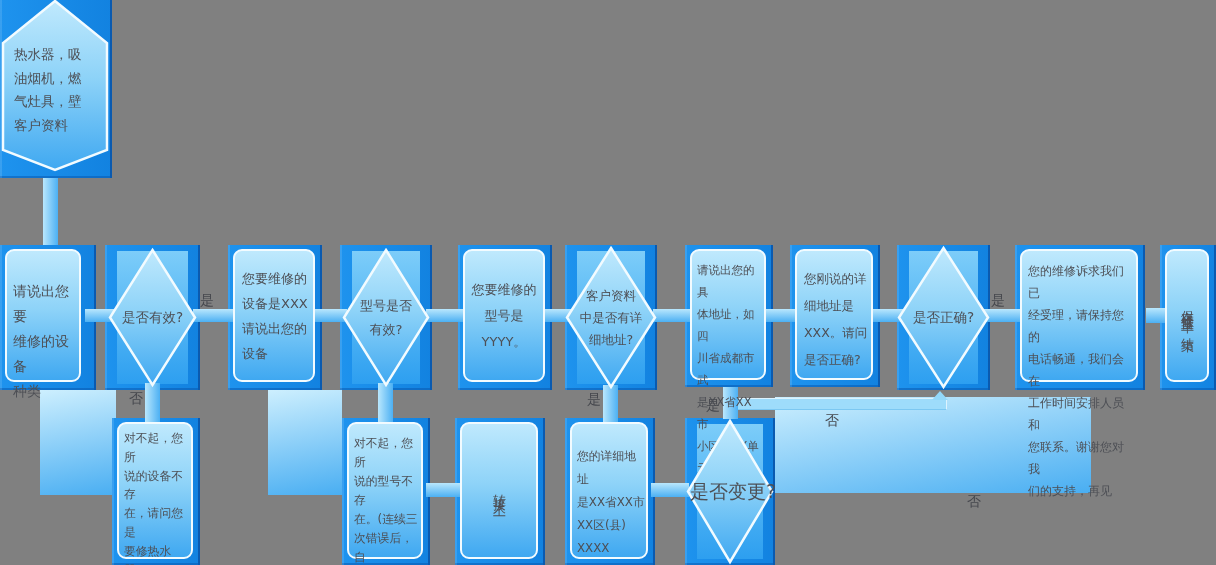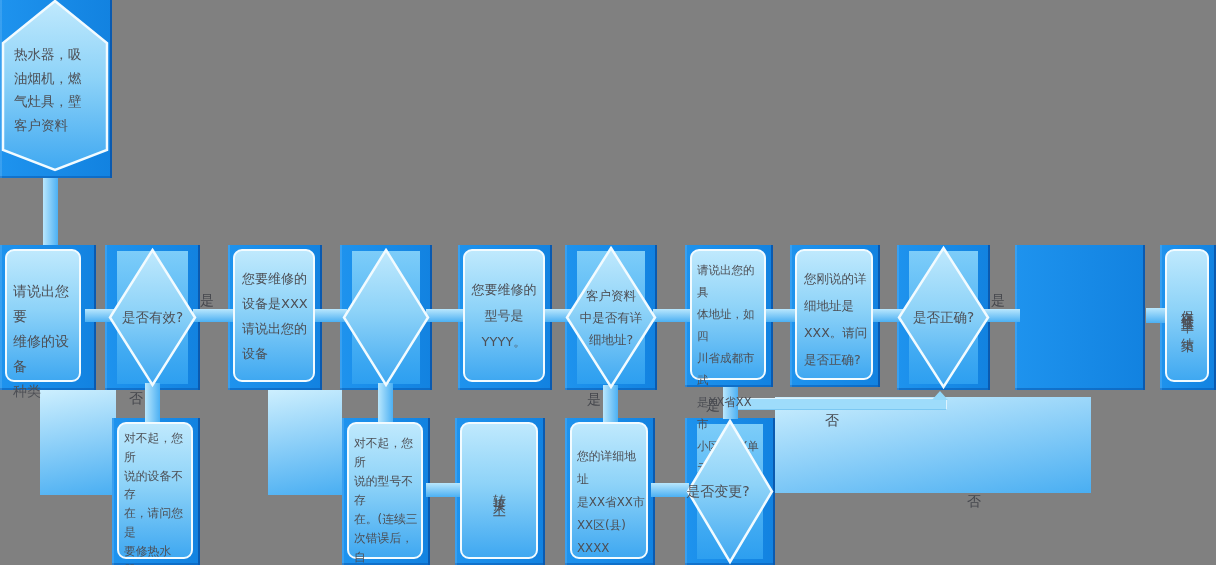--- a/index.html
+++ b/index.html
@@ -92,20 +92,22 @@
   <div class="node" style="left:233px;top:249px;width:82px;height:133px;padding:15px 3px 0 7px;font-size:13px;line-height:25px">您要维修的
 设备是XXX
 请说出您的
 设备</div>
 
   <div class="bk" style="left:340px;top:245px;width:92px;height:145px"></div>
   <div class="panel" style="left:352px;top:251px;width:68px;height:133px"></div>
   <svg class="dsvg" style="left:340px;top:245px" width="92" height="145">
     <polygon points="46,5 88,72.5 46,140 4,72.5" fill="url(#gradMain)" stroke="#f2fbff" stroke-width="2.5"></polygon>
   </svg>
+  <div class="dtext" style="left:340px;top:245px;width:92px;height:145px;font-size:13px;line-height:24px">型号是否
+有效?</div>
 
   <div class="bk" style="left:458px;top:245px;width:94px;height:145px"></div>
   <div class="node ctr" style="left:463px;top:249px;width:82px;height:133px;font-size:13px;line-height:26px">您要维修的
 型号是
 YYYY。</div>
 
   <div class="bk" style="left:565px;top:245px;width:92px;height:145px"></div>
   <div class="panel" style="left:577px;top:251px;width:68px;height:133px"></div>
   <svg class="dsvg" style="left:565px;top:245px" width="92" height="145">
     <polygon points="46,3 90,72.5 46,142 2,72.5" fill="url(#gradMain)" stroke="#f2fbff" stroke-width="2.5"></polygon>
@@ -129,20 +131,26 @@
 是否正确?</div>
 
   <div class="bk" style="left:897px;top:245px;width:93px;height:145px"></div>
   <div class="panel" style="left:909px;top:251px;width:69px;height:133px"></div>
   <svg class="dsvg" style="left:897px;top:245px" width="93" height="145">
     <polygon points="46.5,3 91,72.5 46.5,142 2,72.5" fill="url(#gradMain)" stroke="#f2fbff" stroke-width="2.5"></polygon>
   </svg>
   <div class="dtext" style="left:897px;top:245px;width:93px;height:145px;font-size:13.5px">是否正确?</div>
 
   <div class="bk" style="left:1015px;top:245px;width:130px;height:145px"></div>
+  <div class="node" style="left:1020px;top:249px;width:118px;height:133px;padding:9px 2px 0 6px;font-size:12px;line-height:22px">您的维修诉求我们已
+经受理，请保持您的
+电话畅通，我们会在
+工作时间安排人员和
+您联系。谢谢您对我
+们的支持，再见</div>
 
   <div class="bk" style="left:1160px;top:245px;width:56px;height:145px"></div>
   <div class="node vtext" style="left:1165px;top:249px;width:44px;height:133px;font-size:13px;letter-spacing:2px">保存维修工单，结束</div>
 
   <div class="bk" style="left:112px;top:418px;width:88px;height:147px"></div>
   <div class="node" style="left:117px;top:422px;width:76px;height:137px;padding:5px 1px 0 5px;font-size:11.8px;line-height:18.8px">对不起，您所
 说的设备不存
 在，请问您是
 要修热水器，
 吸油烟机，燃
@@ -165,21 +173,21 @@
 是XX省XX市
 XX区(县) XXXX
 请问是否需要
 变更?</div>
 
   <div class="bk" style="left:685px;top:418px;width:90px;height:147px"></div>
   <div class="panel" style="left:697px;top:424px;width:66px;height:135px"></div>
   <svg class="dsvg" style="left:685px;top:418px" width="90" height="147">
     <polygon points="45,3 87,73.5 45,144 3,73.5" fill="url(#gradMain)" stroke="#f2fbff" stroke-width="2.5"></polygon>
   </svg>
-  <div class="dtext" style="left:673px;top:418px;width:90px;height:147px;font-size:14px">是否变更?</div>
+  <div class="dtext" style="left:688px;top:418px;width:90px;height:147px;font-size:19px">是否变更?</div>
 
   <div class="lbl" style="left:200px;top:293px">是</div>
   <div class="lbl" style="left:129px;top:391px">否</div>
   <div class="lbl" style="left:587px;top:392px">是</div>
   <div class="lbl" style="left:706px;top:398px">是</div>
   <div class="lbl" style="left:825px;top:413px">否</div>
   <div class="lbl" style="left:991px;top:293px">是</div>
   <div class="lbl" style="left:967px;top:494px">否</div>
 
 </div>

